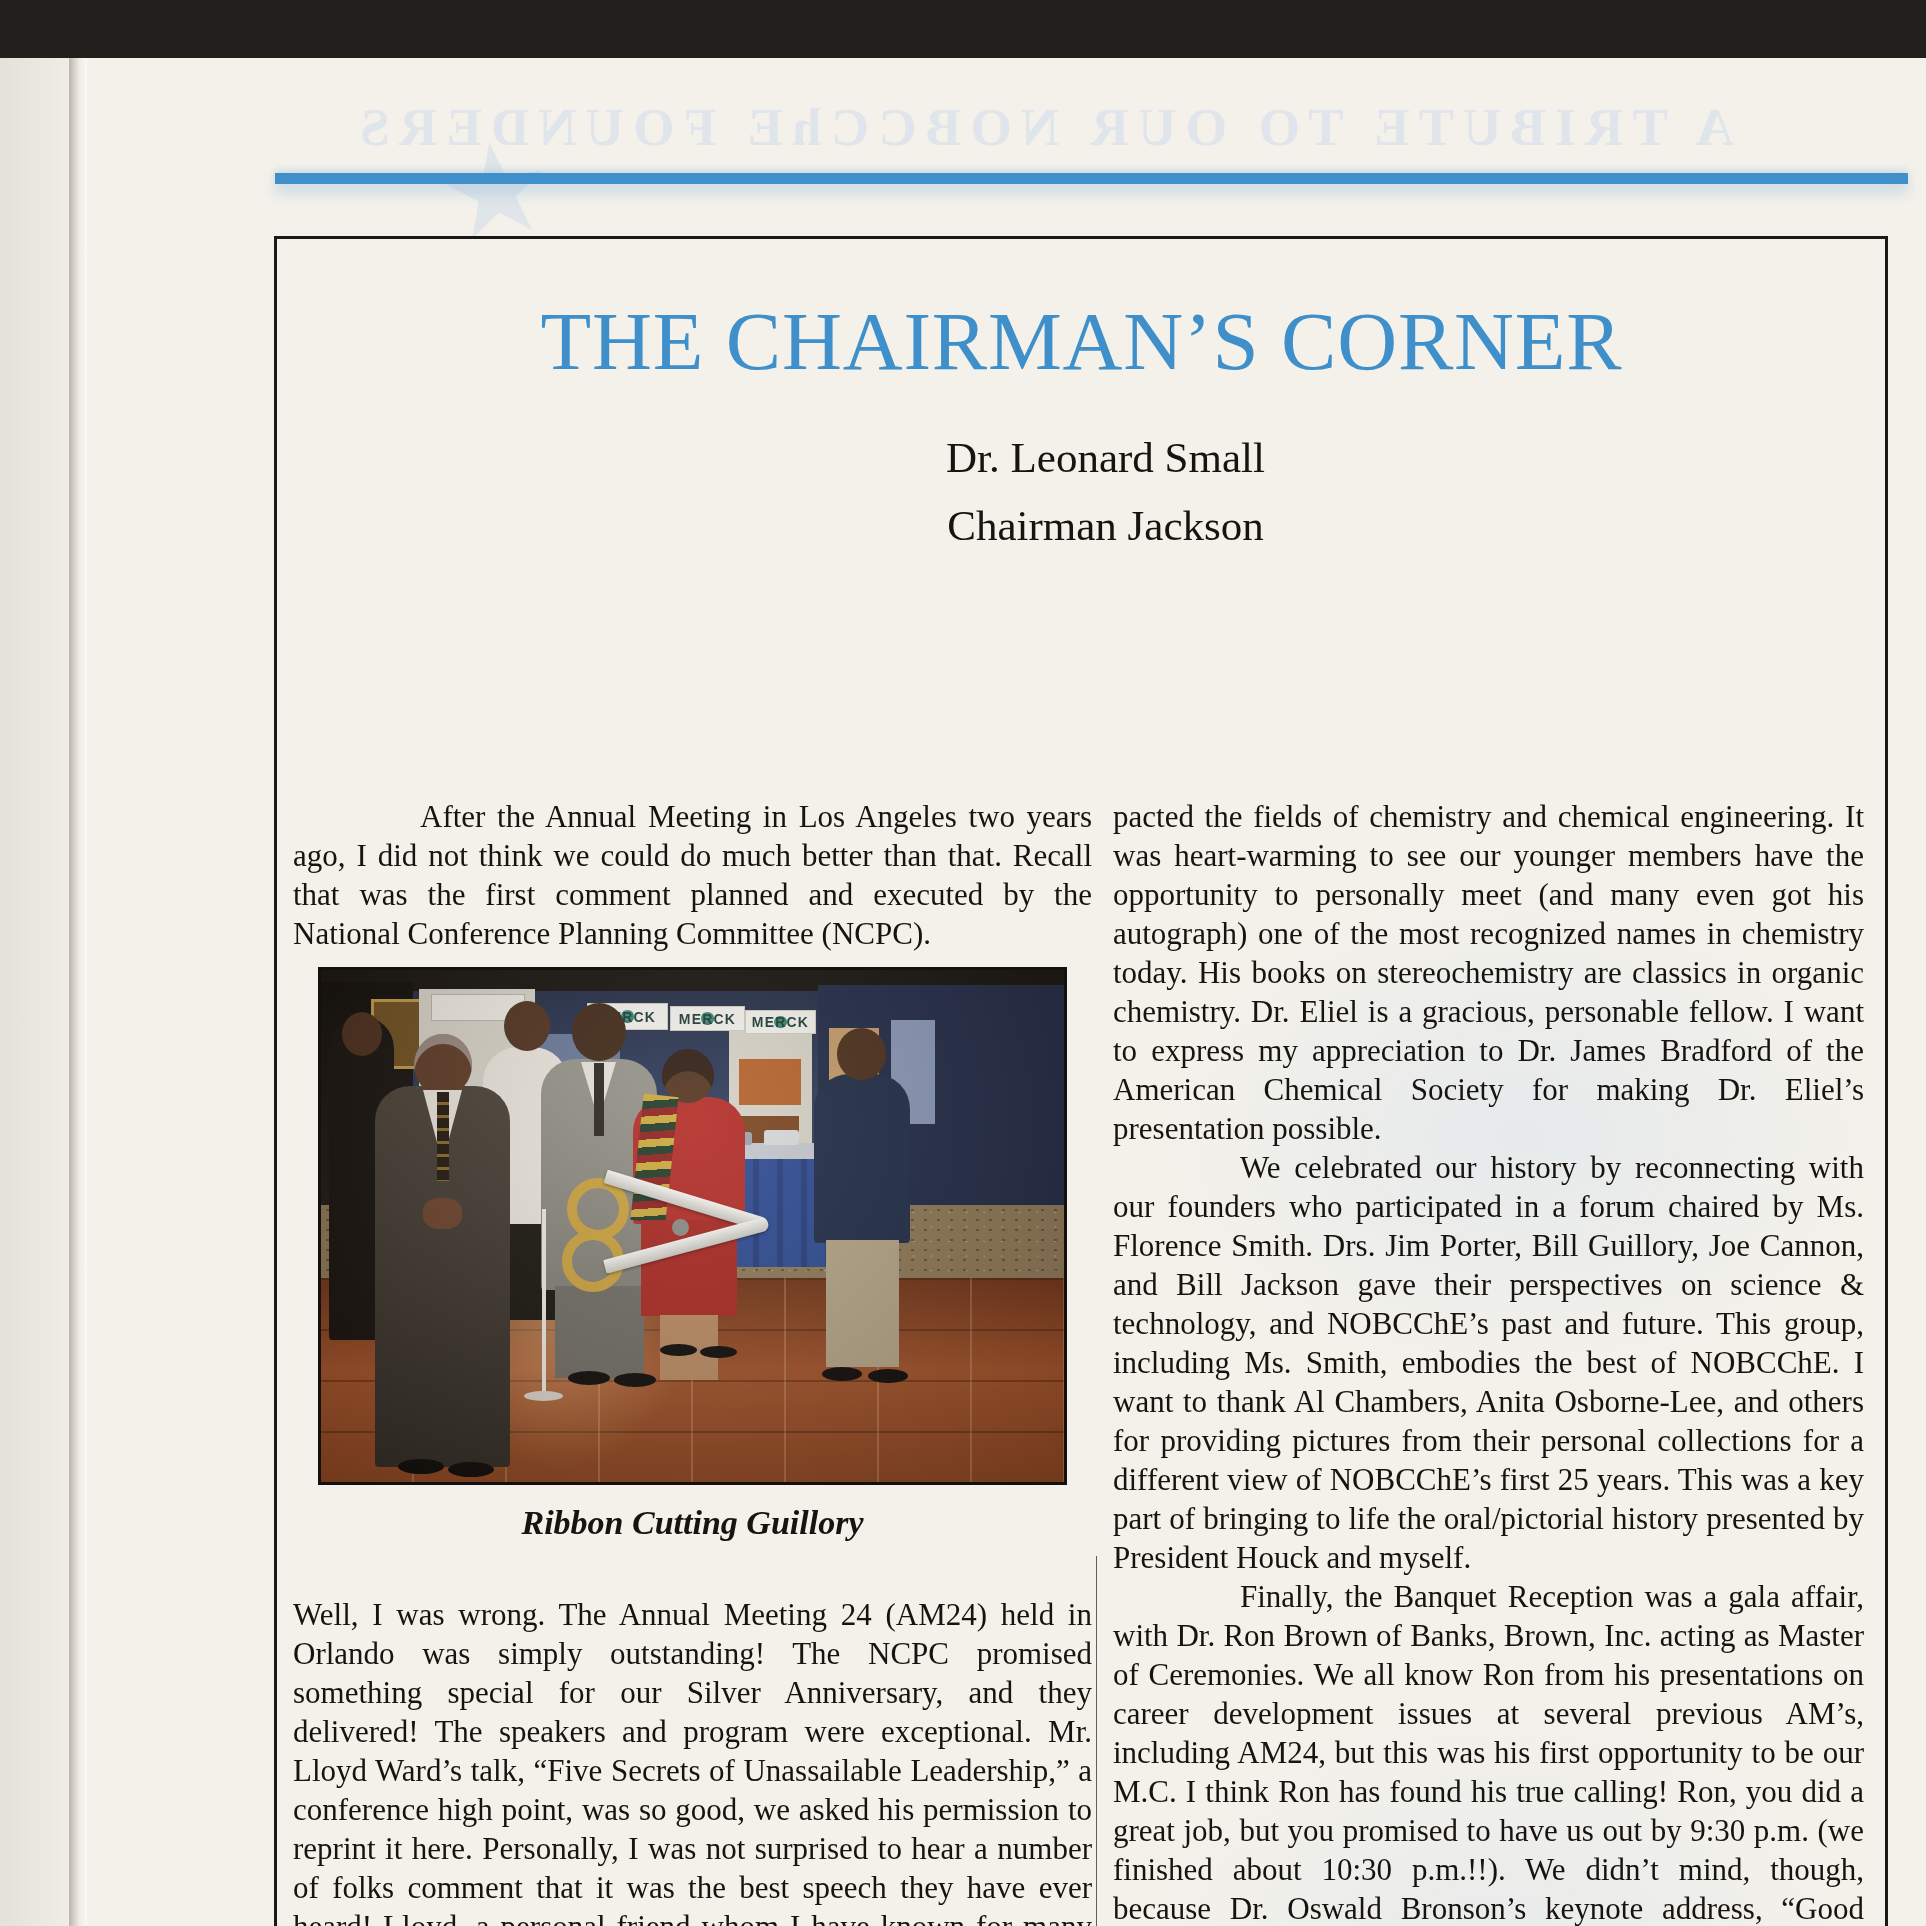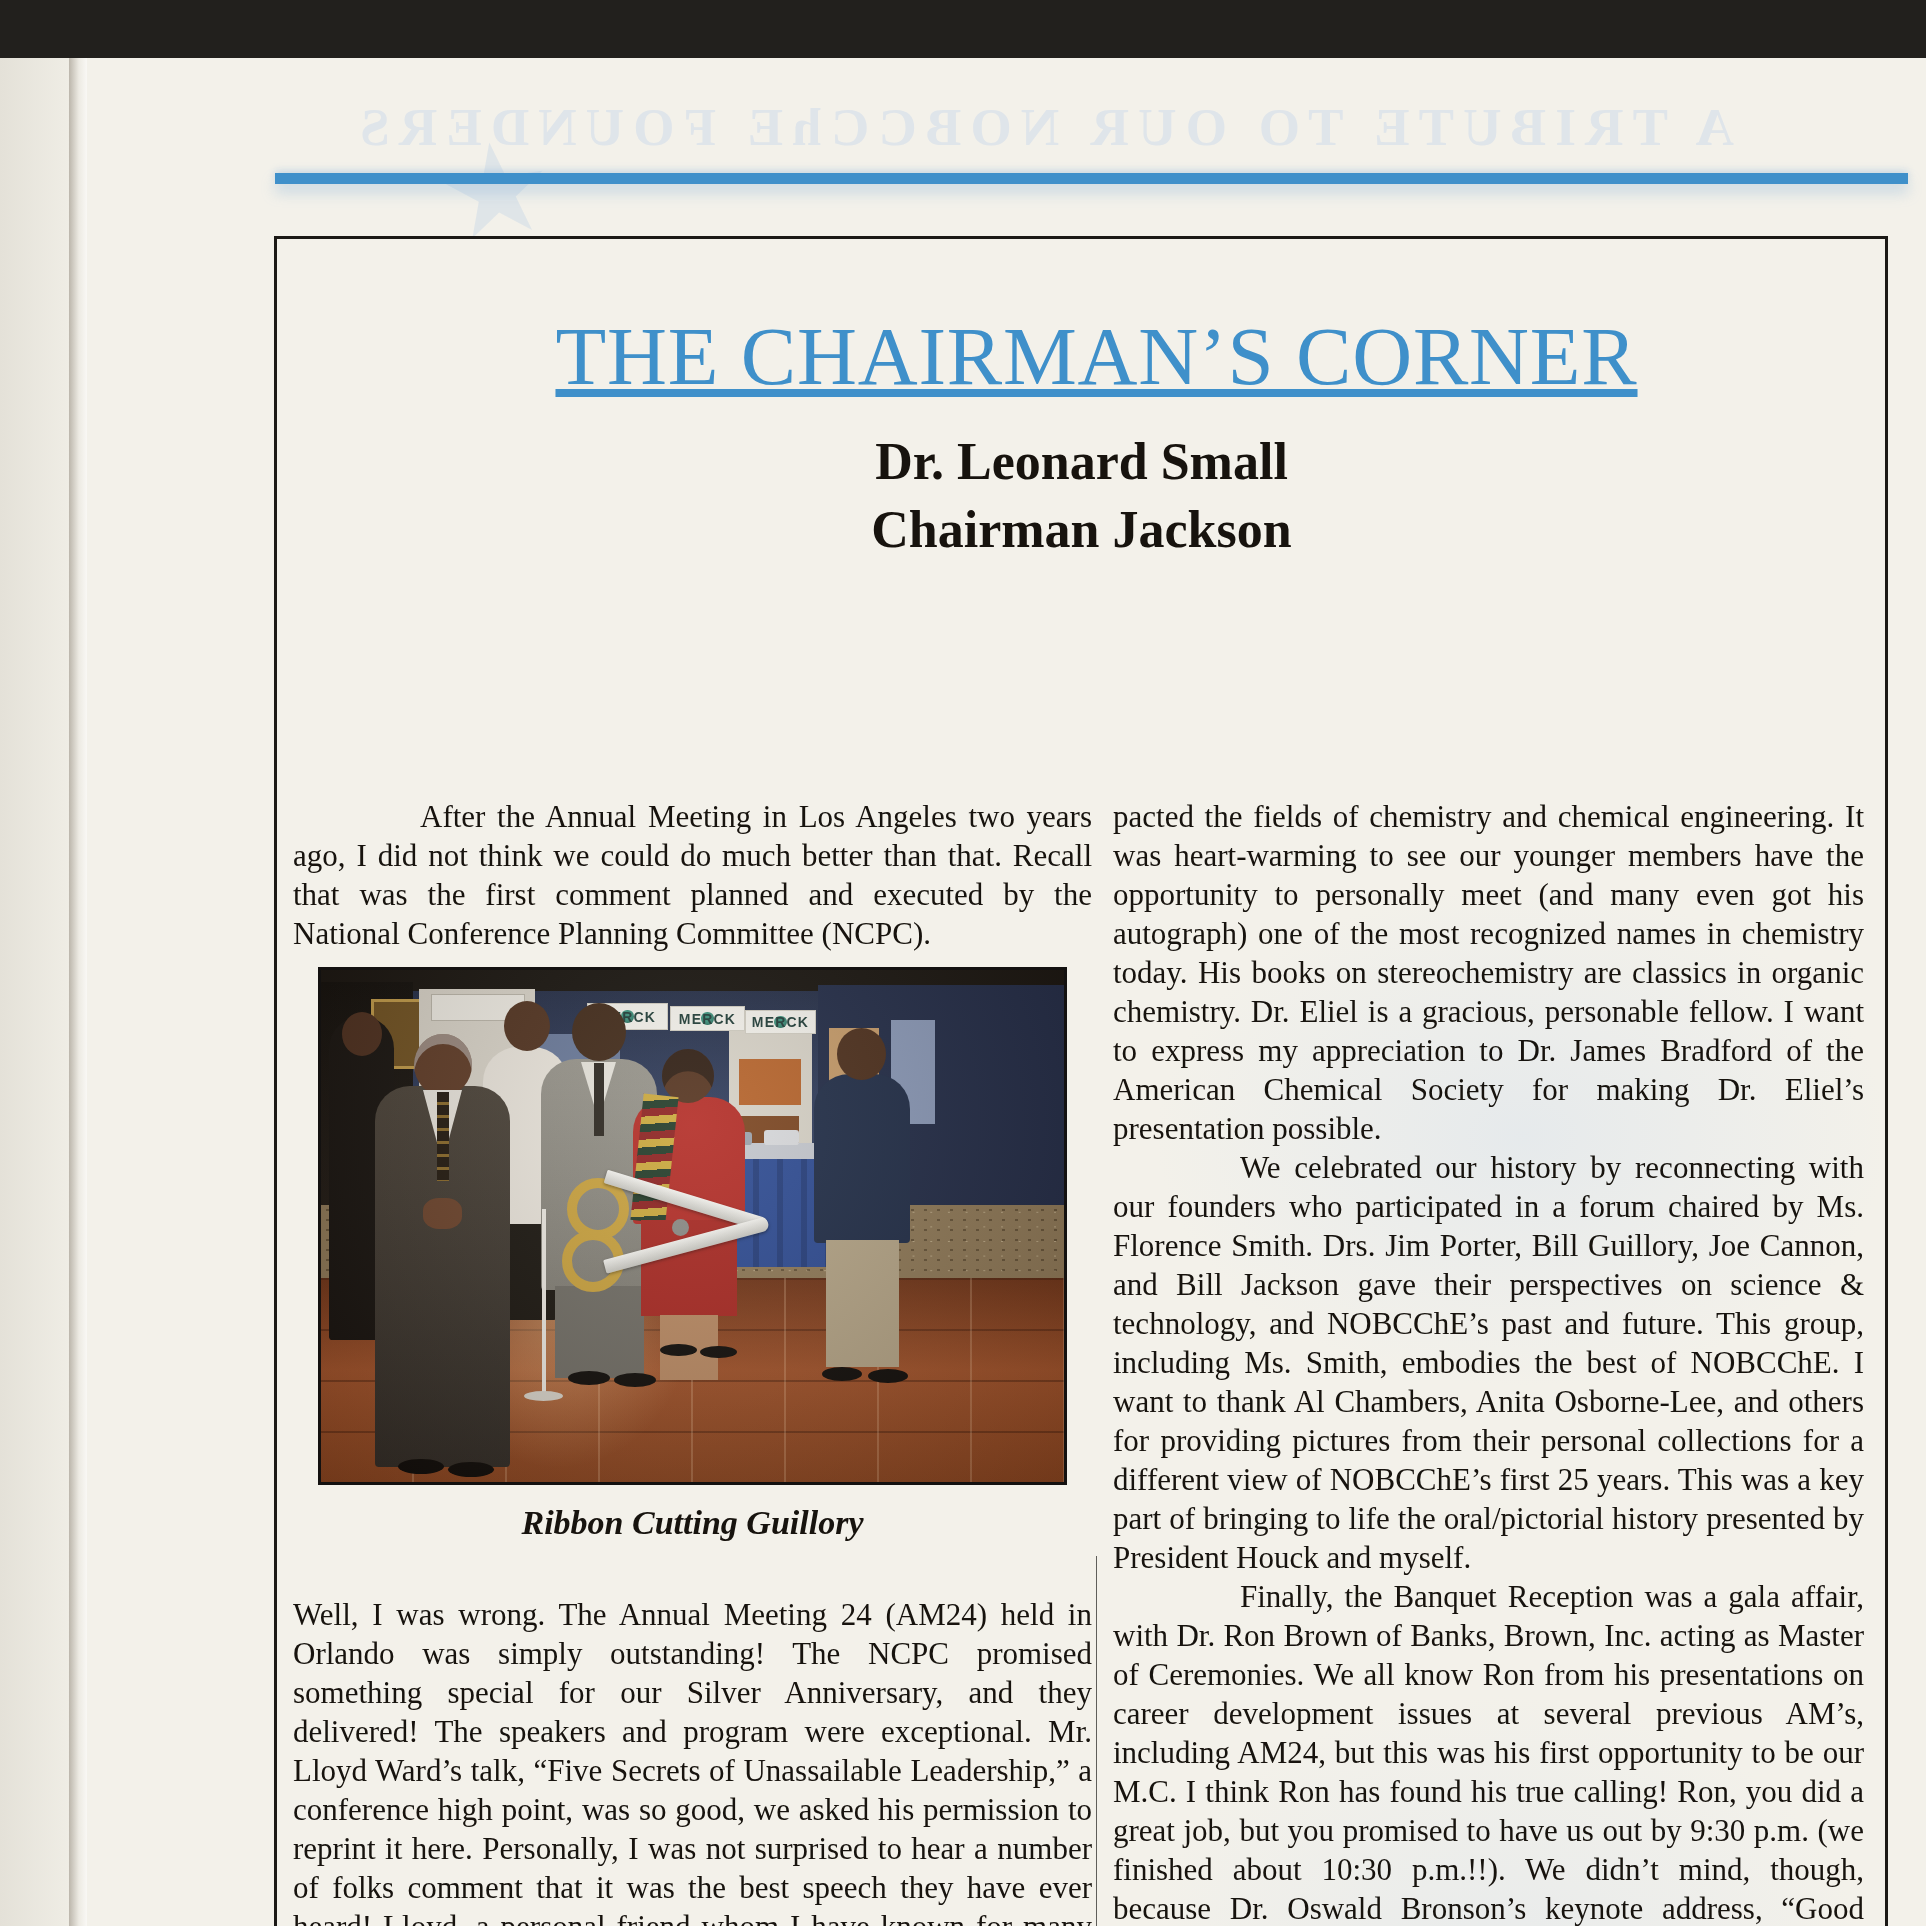--- a/index.html
+++ b/index.html
@@ -21,21 +21,21 @@
         background:radial-gradient(closest-side,rgba(214,225,238,.45),rgba(214,225,238,0));}
   .ghost-blob2{position:absolute;left:1136px;top:1695px;width:732px;height:578px;
         background:radial-gradient(closest-side,rgba(214,225,238,.4),rgba(214,225,238,0));}
   
   .rule{position:absolute;left:275px;width:1633px;background:#3f90ca;}
   .rule-top{top:173px;height:10.8px;box-shadow:0 8.5px 14px rgba(130,175,215,.4),0 -3.1px 7.7px rgba(130,175,215,.3);}
   
   .content-box{position:absolute;left:274px;top:236px;width:1608px;height:2250px;border:3.5px solid #1b1916;}
   .headline{position:absolute;left:274px;width:1615px;text-align:center;}
   .title{top:300px;font-size:83px;line-height:1;color:#3f90ca;letter-spacing:0.8px;}
-  .byline{font-weight:bold;font-size:52px;line-height:1;}
+  .byline{font-weight:normal;font-size:43px;line-height:1;padding-left:24px;}
   .byline1{top:436px;} .byline2{top:504px;}
   .subtitle{top:631px;font-style:italic;font-weight:600;font-size:51px;line-height:1;letter-spacing:0.4px;}
   
   .col{position:absolute;top:797px;height:1687px;overflow:hidden;}
   .col-left{left:293px;width:799px;}
   .col-right{left:1113px;width:751px;}
   .col p{margin:0;font-size:31px;line-height:39px;text-align:justify;}
   .indent{text-indent:127px;}
   .para2{margin-top:53px !important;}
   .gutter-line{position:absolute;left:1096px;top:1556px;width:1.2px;height:928px;background:#2e2c29;opacity:.75;}
@@ -144,21 +144,21 @@
 
   <div class="ghost-star">★</div>
   <div class="ghost-title">A TRIBUTE TO OUR NOBCChE FOUNDERS</div>
   <div class="ghost-blob1"></div>
   <div class="ghost-blob2"></div>
 
   <div class="rule rule-top"></div>
 
   <div class="content-box"></div>
 
-  <h1 class="headline title" style="position:absolute;margin:15px;font-weight:normal;text-decoration:underline;">THE CHAIRMAN’S CORNER</h1>
+  <h1 class="headline title" style="position:absolute;margin:0;font-weight:normal;">THE CHAIRMAN’S CORNER</h1>
   <div class="headline byline byline1">Dr. Leonard Small</div>
   <div class="headline byline byline2">Chairman Jackson</div>
 
   <div class="col col-left">
     <p class="indent">After the Annual Meeting in Los Angeles two years ago, I did not think we could do much better than that. Recall that was the first comment planned and executed by the National Conference Planning Committee (NCPC).</p>
 
     <figure class="photo-frame">
       <div class="ph-back"></div>
       <div class="ph-ceiling"></div>
       <div class="ph-door"></div>

